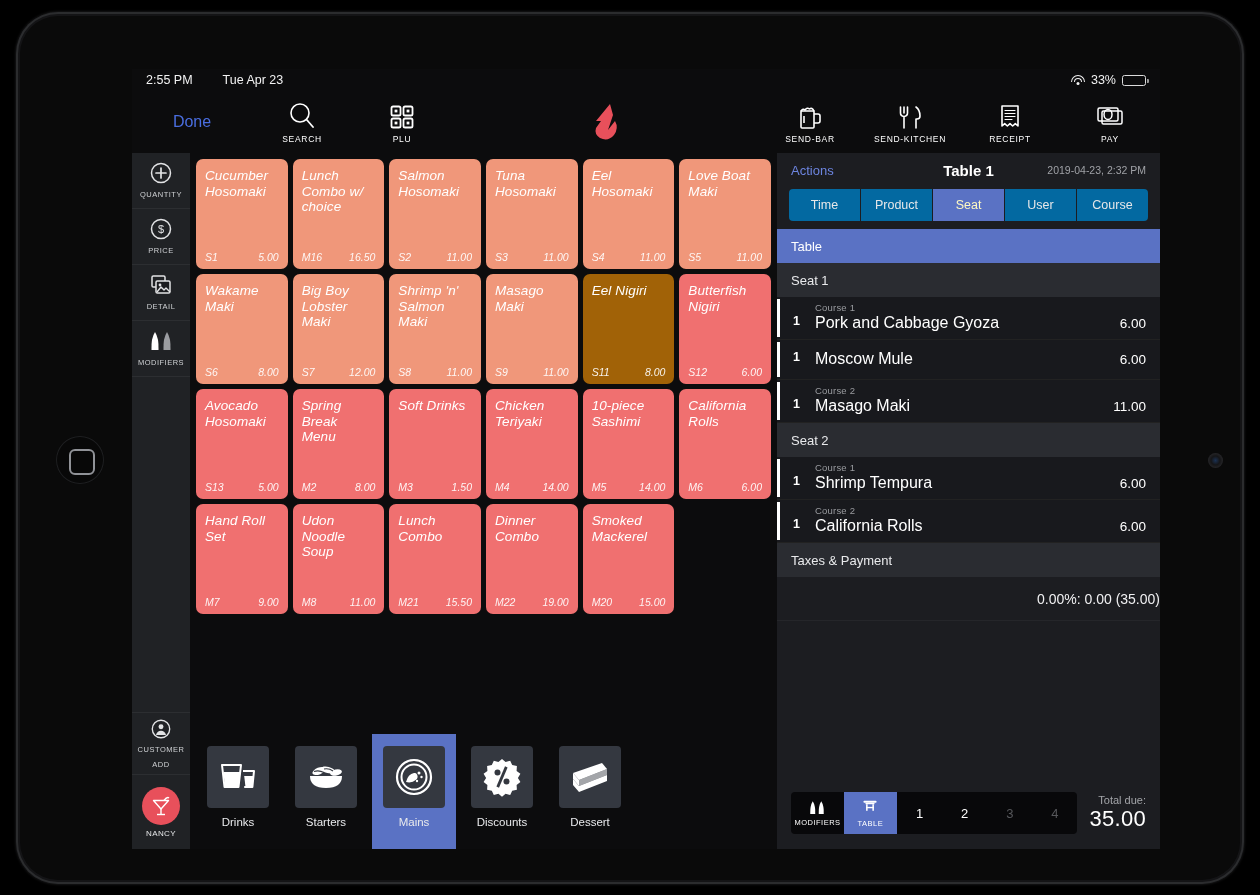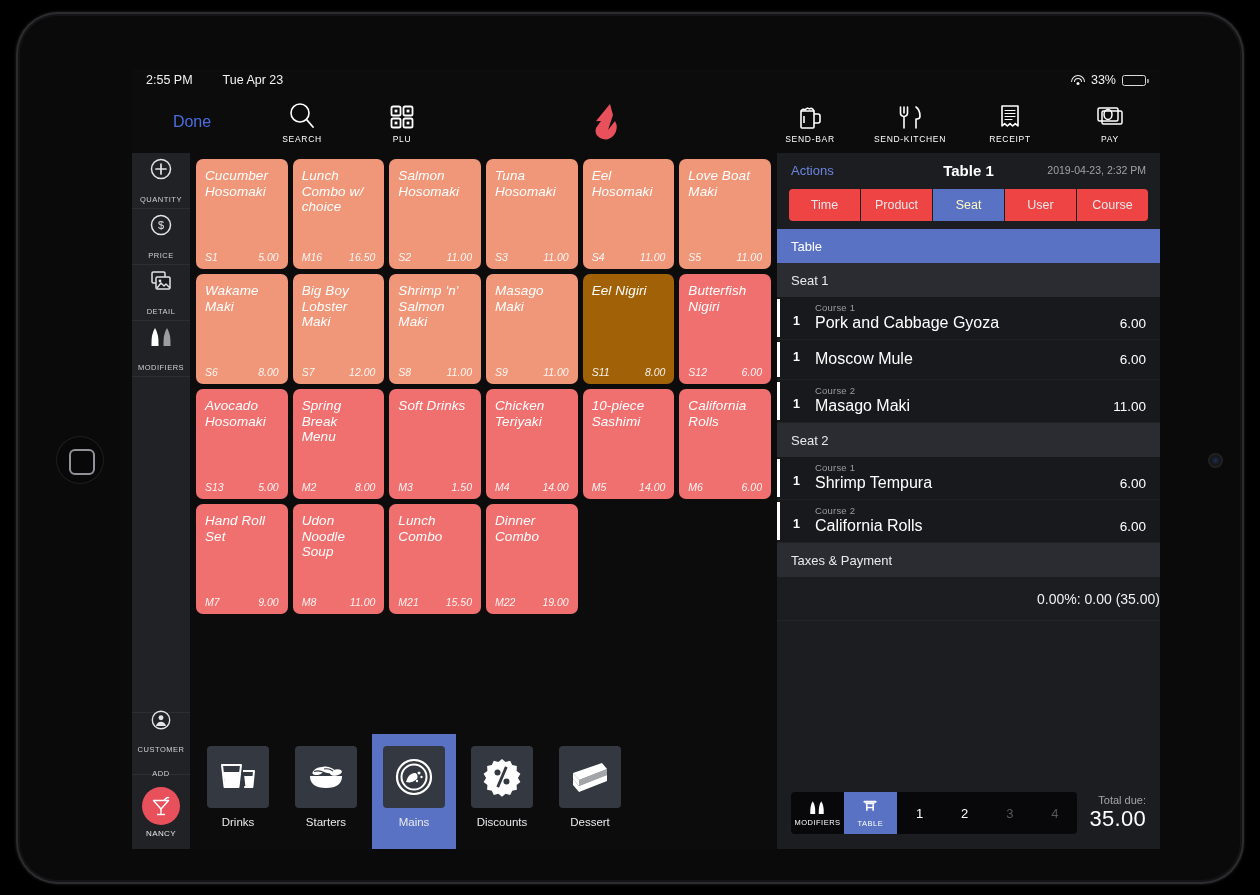--- a/index.html
+++ b/index.html
@@ -121,21 +121,21 @@
   #main { position: relative; height: 696px; display: flex; background: #0c0c0d; }
 
   
   #tool-rail {
     width: 58px; background: #202225;
     display: flex; flex-direction: column;
   }
   .rail-item {
     height: 56px;
     display: flex; flex-direction: column; align-items: center; justify-content: center;
-    gap: 15px;
+    gap: 6px;
     color: #cfd1d4;
     border-bottom: 1px solid #2c2e31;
   }
   .rail-item .rlabel { font-size: 7.5px; letter-spacing: 0.5px; text-align: center; line-height: 1.1; }
   .rail-spacer { flex: 1; border-bottom: 1px solid #2c2e31; }
   #rail-customer { height: 62px; border-bottom: 1px solid #2c2e31; }
   #rail-user { height: 74px; display: flex; flex-direction: column; align-items: center; justify-content: center; gap: 4px; }
   .avatar {
     width: 38px; height: 38px; border-radius: 50%;
     background: #e8505b;
@@ -218,21 +218,21 @@
   #order-stamp { margin-left: auto; color: #9fa1a6; font-size: 10.5px; z-index: 1; }
 
   #seg-tabs {
     margin: 2px 12px 8px 12px;
     display: flex;
     border-radius: 4px; overflow: hidden;
     height: 32px;
   }
   .seg {
     flex: 1;
-    background: #ef4444;
+    background: #0369a1;
     color: #e6e7e9;
     font-size: 12.5px;
     display: flex; align-items: center; justify-content: center;
     border-right: 1px solid #1c1d21;
   }
   .seg:last-child { border-right: none; }
   .seg.active { background: #5a72c4; color: #fef9c3; }
 
   .grp-header {
     height: 34px; display: flex; align-items: center;
@@ -644,20 +644,27 @@
                 <span>15.50</span>
               </div>
             </div>
             <div class="product" style="background: rgb(240, 112, 112);">
               <div class="pname">Dinner Combo</div>
               <div class="pfoot">
                 <span>M22</span>
                 <span>19.00</span>
               </div>
             </div>
+            <div class="product" style="background: rgb(240, 112, 112);">
+              <div class="pname">Smoked Mackerel</div>
+              <div class="pfoot">
+                <span>M20</span>
+                <span>15.00</span>
+              </div>
+            </div>
           </div>
         <div id="category-bar">
             <div class="category">
               <div class="cat-tile">
                 <svg width="40" height="38" viewBox="0 0 40 38">
                   <g fill="none" stroke="#fff" stroke-width="2" stroke-linejoin="round">
                     <path d="M4 7 h19 l-2.5 22 h-14 Z"></path>
                     <path d="M25 13 h11 l-1.6 16 h-8.2"></path>
                   </g>
                   <path d="M5.4 14 h17.1 l-1.6 14 h-13.9 Z" fill="#fff"></path>

